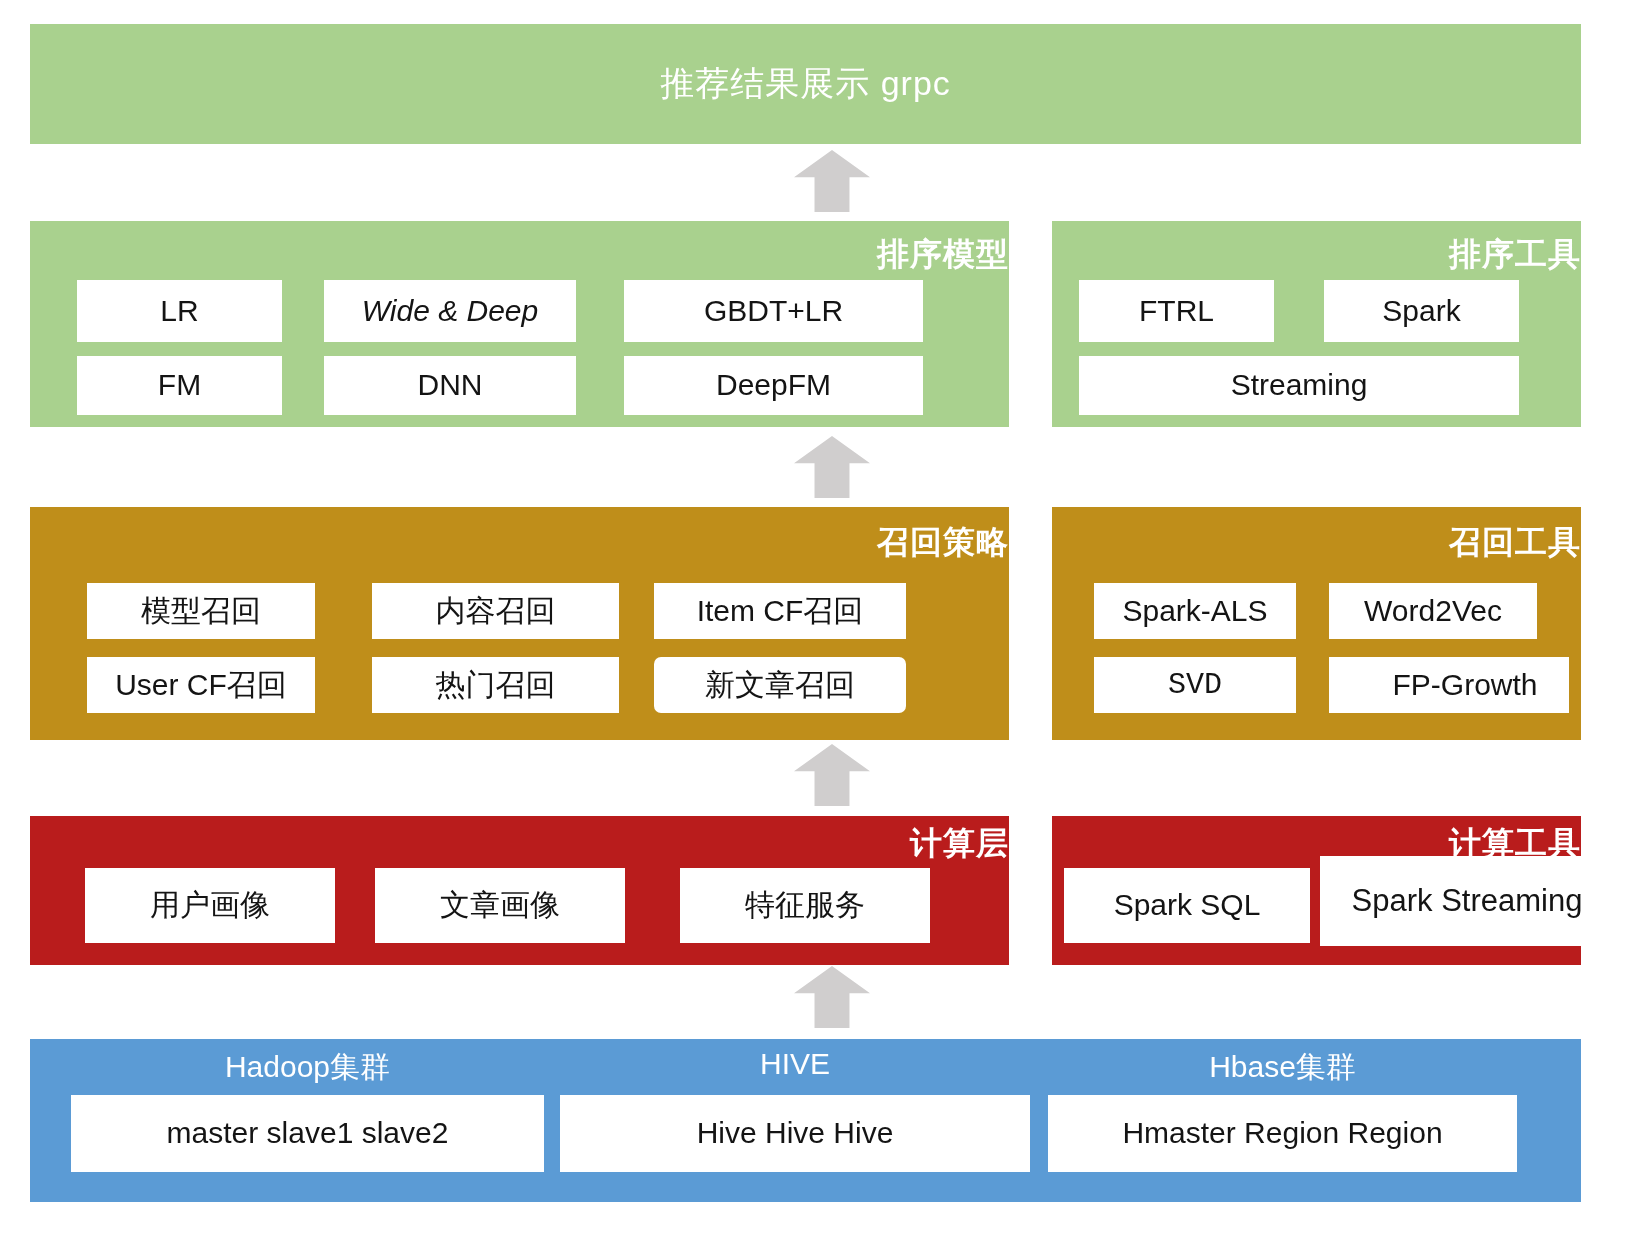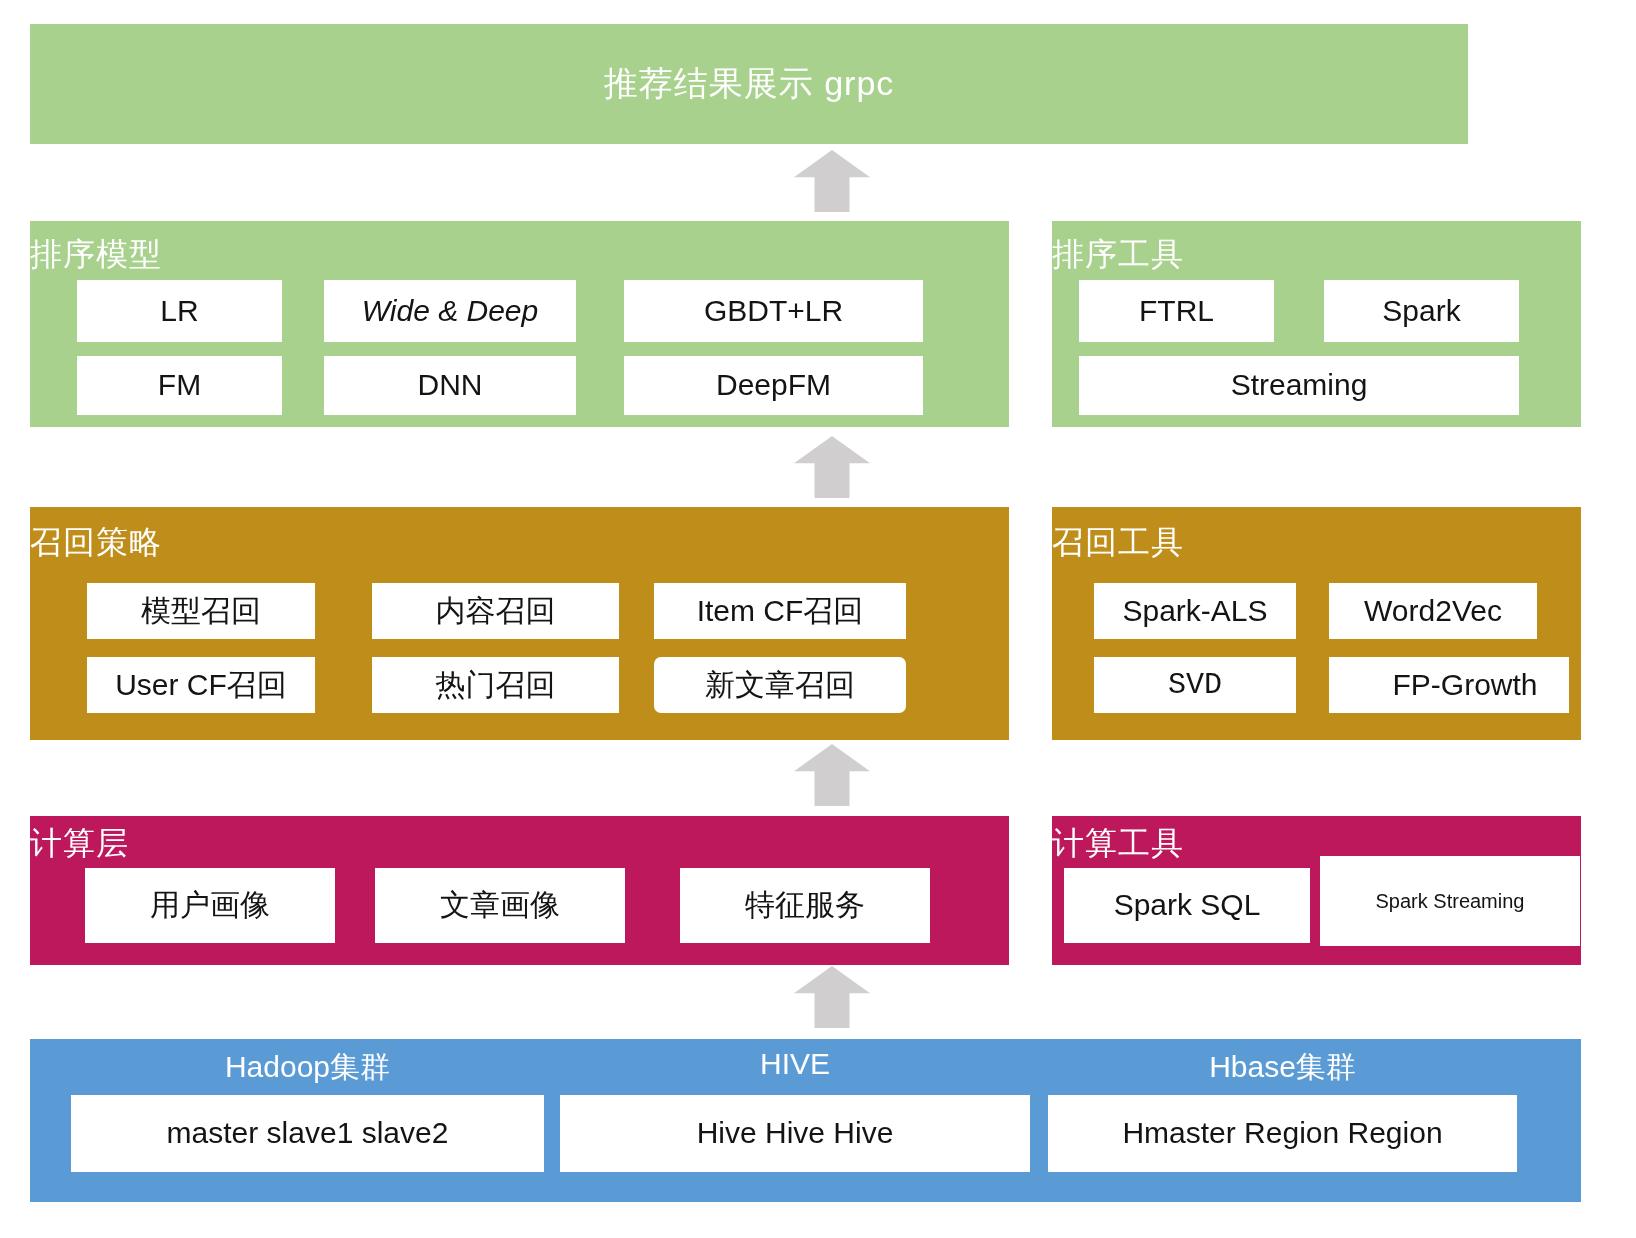--- a/index.html
+++ b/index.html
@@ -3,25 +3,25 @@
 <meta charset="utf-8">
 <style>
   html,body{margin:0;padding:0;background:#ffffff;}
   .canvas{
     position:relative;width:1636px;height:1238px;background:#ffffff;
     font-family:"Liberation Sans", sans-serif;overflow:hidden;
   }
   .band{position:absolute;box-sizing:border-box;}
   .band.green{background:#a9d18e;}
   .band.gold{background:#bf8e1a;}
-  .band.orange{background:#be185d;}
+  .band.orange{background:#b91c1c;}
   .band.blue{background:#5b9bd5;}
   .band-title{
-    position:absolute;left:0;right:0;text-align:left;color:#ffffff;
-    font-size:32px;font-weight:400;letter-spacing:1px;white-space:nowrap;
+    position:absolute;left:0;right:0;text-align:right;color:#ffffff;
+    font-size:32px;font-weight:700;letter-spacing:1px;white-space:nowrap;
   }
   .top-bar-label{
     width:100%;height:100%;display:flex;align-items:center;justify-content:center;
     color:#ffffff;font-size:34px;letter-spacing:1px;
   }
   .chip{
     position:absolute;background:#ffffff;color:#141414;
     display:flex;align-items:center;justify-content:center;text-align:center;
     font-size:30px;line-height:1.15;white-space:nowrap;
   }
@@ -33,21 +33,21 @@
   }
   .section-title{
     position:absolute;color:#ffffff;font-size:30px;text-align:center;white-space:nowrap;
   }
 </style>
 </head>
 <body>
 
 <div class="canvas">
 
-  <div class="band green" style="left:30px;top:24px;width:1438px;height:120px;">
+  <div class="band green" style="left:30px;top:24px;width:1551px;height:120px;">
     <div class="top-bar-label">推荐结果展示 grpc</div>
   </div>
 
   <div class="arrow" style="top:150px;"></div>
   <div class="arrow" style="top:436px;"></div>
   <div class="arrow" style="top:744px;"></div>
   <div class="arrow" style="top:966px;"></div>
 
   <div class="band green" style="left:30px;top:221px;width:979px;height:206px;">
     <div class="band-title" style="top:12px;">排序模型</div>
@@ -87,21 +87,21 @@
   <div class="band orange" style="left:30px;top:816px;width:979px;height:149px;">
     <div class="band-title" style="top:6px;">计算层</div>
     <div class="chip" style="left:55px;top:52px;width:250px;height:75px;">用户画像</div>
     <div class="chip" style="left:345px;top:52px;width:250px;height:75px;">文章画像</div>
     <div class="chip" style="left:650px;top:52px;width:250px;height:75px;">特征服务</div>
   </div>
 
   <div class="band orange" style="left:1052px;top:816px;width:529px;height:149px;">
     <div class="band-title" style="top:6px;">计算工具</div>
     <div class="chip" style="left:12px;top:52px;width:246px;height:75px;">Spark SQL</div>
-    <div class="chip wrap" style="left:268px;top:40px;width:248px;height:90px;font-size:20px;padding:0 6px;">Spark Streaming</div>
+    <div class="chip wrap" style="left:268px;top:40px;width:248px;height:90px;font-size:31px;padding:0 23px;">Spark Streaming</div>
   </div>
 
   <div class="band blue" style="left:30px;top:1039px;width:1551px;height:163px;">
     <div class="section-title" style="left:41px;top:8px;width:473px;">Hadoop集群</div>
     <div class="section-title" style="left:530px;top:8px;width:470px;">HIVE</div>
     <div class="section-title" style="left:1018px;top:8px;width:469px;">Hbase集群</div>
     <div class="chip" style="left:41px;top:56px;width:473px;height:77px;">master slave1 slave2</div>
     <div class="chip" style="left:530px;top:56px;width:470px;height:77px;">Hive Hive Hive</div>
     <div class="chip" style="left:1018px;top:56px;width:469px;height:77px;">Hmaster Region Region</div>
   </div>

